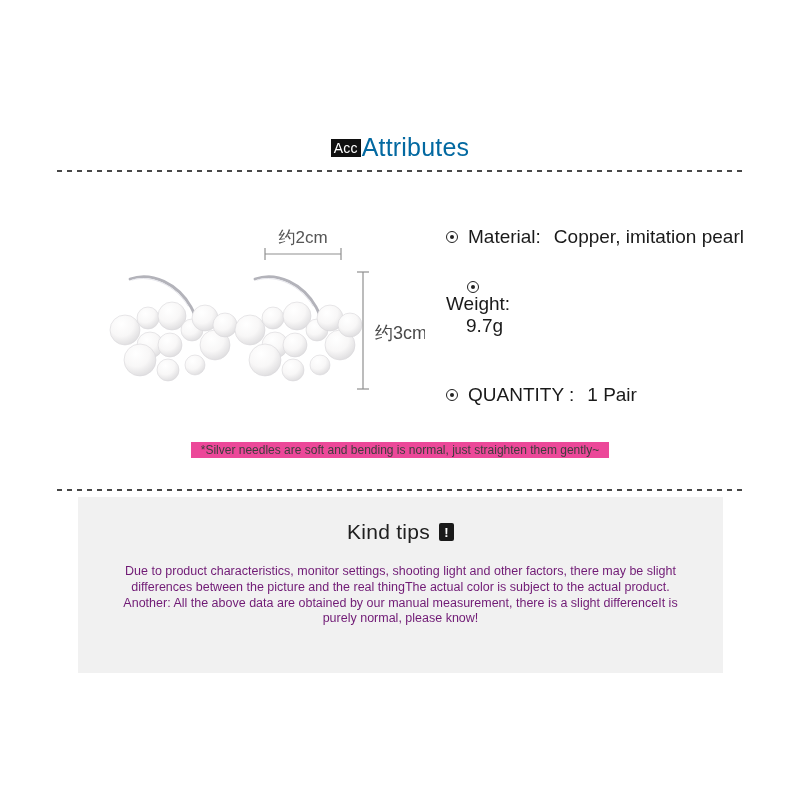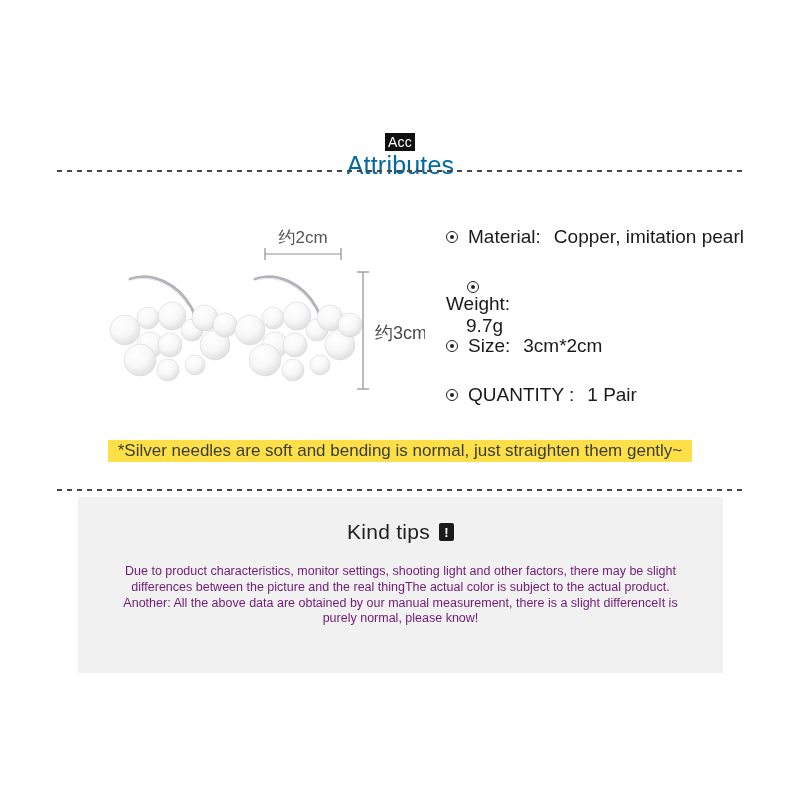--- a/index.html
+++ b/index.html
@@ -9,21 +9,21 @@
     background:#ffffff;
     color:#1a1a1a;
     position:relative;
     overflow:hidden;
   }
   .page { position:absolute; inset:0; background:#fff; }
 
   
   .title-row {
     position:absolute; top:133px; left:0; width:100%;
-    display:flex; justify-content:center; align-items:center;flex-direction:column;
+    display:flex; justify-content:center; align-items:center;
   }
   .badge {
     position:relative;
     background:#101010; color:#ffffff;
     font-size:14px; line-height:18px; padding:0 3px;
     letter-spacing:.2px;
   }
   .title-text {
     font-size:25px; color:#0369a1; margin-left:1px;
     letter-spacing:.2px;
@@ -56,22 +56,22 @@
   .bullet::after {
     content:""; position:absolute; inset:0; margin:auto;
     width:4px; height:4px; border-radius:50%; background:#222;
   }
   .attr-label { font-size:19px; color:#1a1a1a; }
   .attr-value { font-size:19px; color:#1a1a1a; margin-left:13px; }
 
   
   .note { position:absolute; top:440px; left:0; width:100%; text-align:center; }
   .note span {
-    display:inline-block; background:#fde047; color:#3d3d3d;
-    font-size:17px; padding:1px 10px;text-align:right;
+    display:inline-block; background:#ec4899; color:#3d3d3d;
+    font-size:12px; padding:1px 10px;text-align:right;
   }
 
   
   .tips-box {
     position:absolute; left:78px; top:497px;
     width:645px; height:176px; background:#f1f1f1;
   }
   .tips-title {
     margin-top:23px;
     display:flex; justify-content:center; align-items:center; gap:9px;
@@ -148,25 +148,20 @@
   <div class="attr-row r0">
     <span class="bullet"></span>
     <span class="attr-label">Material:</span>
     <span class="attr-value">Copper, imitation pearl</span>
   </div>
   <div class="attr-row r1">
     <span class="bullet"></span>
     <span class="attr-label">Weight:</span>
     <span class="attr-value">9.7g</span>
   </div>
-  <div class="attr-row r2">
-    <span class="bullet"></span>
-    <span class="attr-label">Size:</span>
-    <span class="attr-value">3cm*2cm</span>
-  </div>
   <div class="attr-row r3">
     <span class="bullet"></span>
     <span class="attr-label">QUANTITY :</span>
     <span class="attr-value">1 Pair</span>
   </div>
 
   <div class="note">
     <span>*Silver needles are soft and bending is normal, just straighten them gently~</span>
   </div>
 

